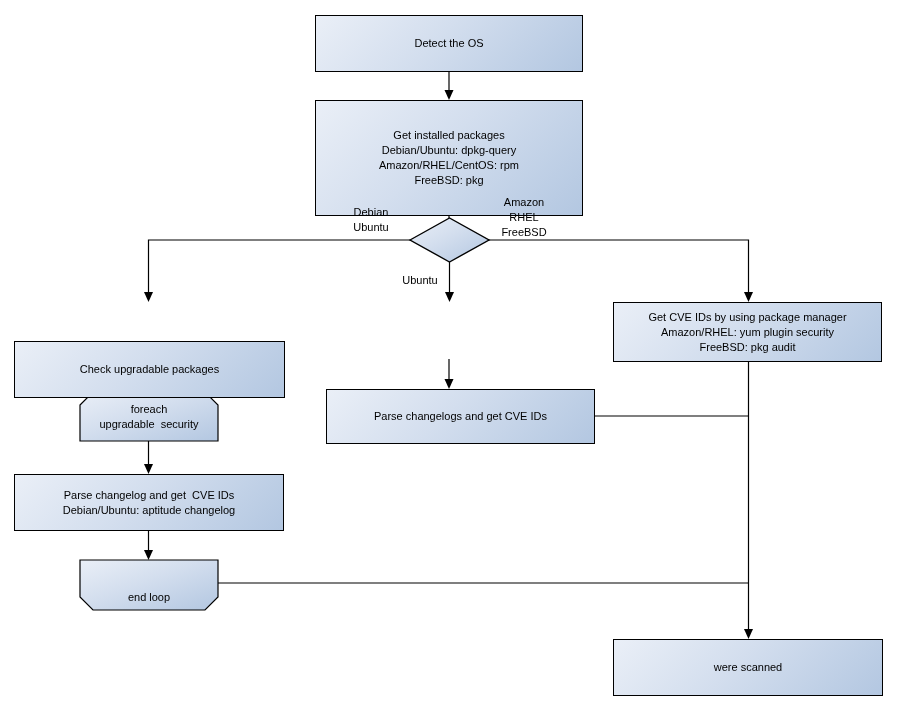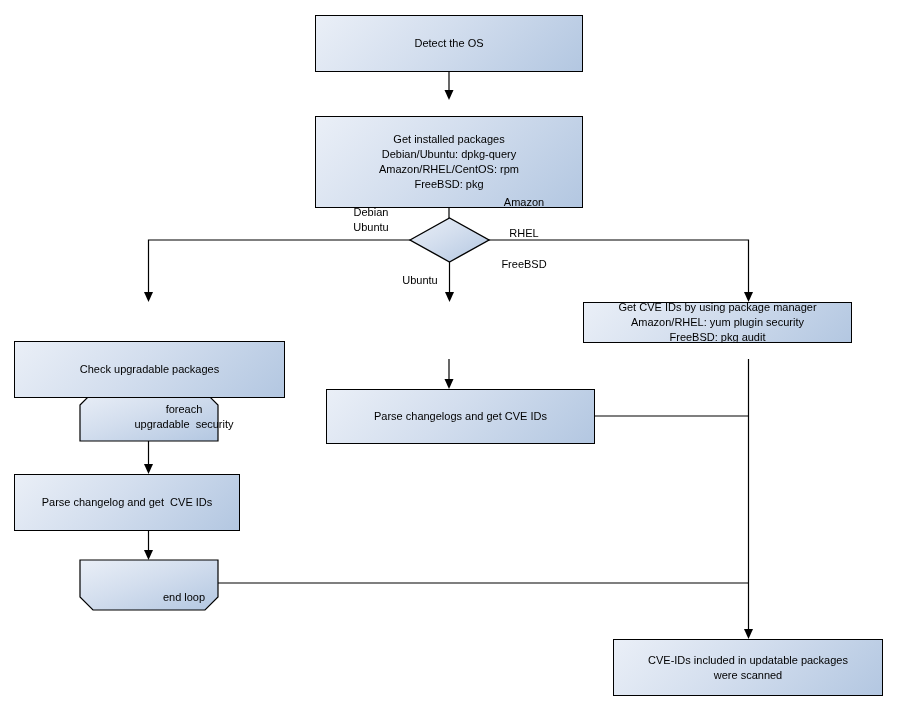--- a/index.html
+++ b/index.html
@@ -36,47 +36,46 @@
     justify-content: center;
     text-align: center;
   }
   .shape-label {
     position: absolute;
     display: flex;
     flex-direction: column;
     align-items: center;
     justify-content: center;
     text-align: center;
-    padding-left: 35px;
   }
   .edge-label {
     position: absolute;
     display: flex;
     flex-direction: column;
     align-items: center;
     text-align: center;
   }
   .tline {
     white-space: pre;
   }
   
   #n-detect        { left: 315px; top: 15px;  width: 268px; height: 57px; }
-  #n-installed     { left: 315px; top: 116px; width: 268px; height: 92px; }
+  #n-installed     { left: 315px; top: 100px; width: 268px; height: 116px; }
   #n-check-upg     { left: 14px;  top: 302px; width: 271px; height: 57px; margin-top: 39px; }
   #n-all-chlogs    { left: 314px; top: 302px; width: 269px; height: 57px; }
-  #n-cve-pkgmgr    { left: 583px; top: 302px; width: 269px; height: 41px; }
+  #n-cve-pkgmgr    { left: 613px; top: 302px; width: 269px; height: 60px; }
   #n-parse-mid     { left: 314px; top: 389px; width: 269px; height: 55px; margin-left: 12px; }
-  #n-parse-left    { left: 14px;  top: 474px; width: 226px; height: 57px; }
+  #n-parse-left    { left: 14px;  top: 474px; width: 270px; height: 57px; }
   #n-scanned       { left: 613px; top: 639px; width: 270px; height: 57px; }
   
   #l-foreach       { left: 80px;  top: 392px; width: 138px; height: 49px; }
   #l-endloop       { left: 80px;  top: 572px; width: 138px; height: 50px; }
   
   #l-debian        { left: 341px; top: 205px; width: 60px; }
-  #l-amazon        { left: 493px; top: 195px; width: 62px; gap: 16px; }
+  #l-amazon        { left: 493px; top: 195px; width: 62px; }
   #l-centos        { left: 395px; top: 273px; width: 50px; }
 </style>
 </head>
 <body>
 
 <div id="canvas">
 
   <svg id="wires" viewBox="0 0 898 712" xmlns="http://www.w3.org/2000/svg">
     <defs>
       <linearGradient id="nodeGrad" x1="0" y1="0" x2="1" y2="1">
@@ -153,24 +152,24 @@
       <div class="tline">Amazon/RHEL: yum plugin security</div>
       <div class="tline">FreeBSD: pkg audit</div>
     </div>
 
   <div class="node" id="n-parse-mid">
       <div class="tline">Parse changelogs and get CVE IDs</div>
     </div>
 
   <div class="node" id="n-parse-left">
       <div class="tline">Parse changelog and get  CVE IDs</div>
+      <div class="tline">Debian/Ubuntu: aptitude changelog</div>
     </div>
 
   <div class="node" id="n-scanned">
-      <div class="tline">CVE-IDs included in updatable packages</div>
       <div class="tline">were scanned</div>
     </div>
 
   <div class="shape-label" id="l-foreach">
       <div class="tline">foreach</div>
       <div class="tline">upgradable  security</div>
     </div>
 
   <div class="shape-label" id="l-endloop">
       <div class="tline">end loop</div>

